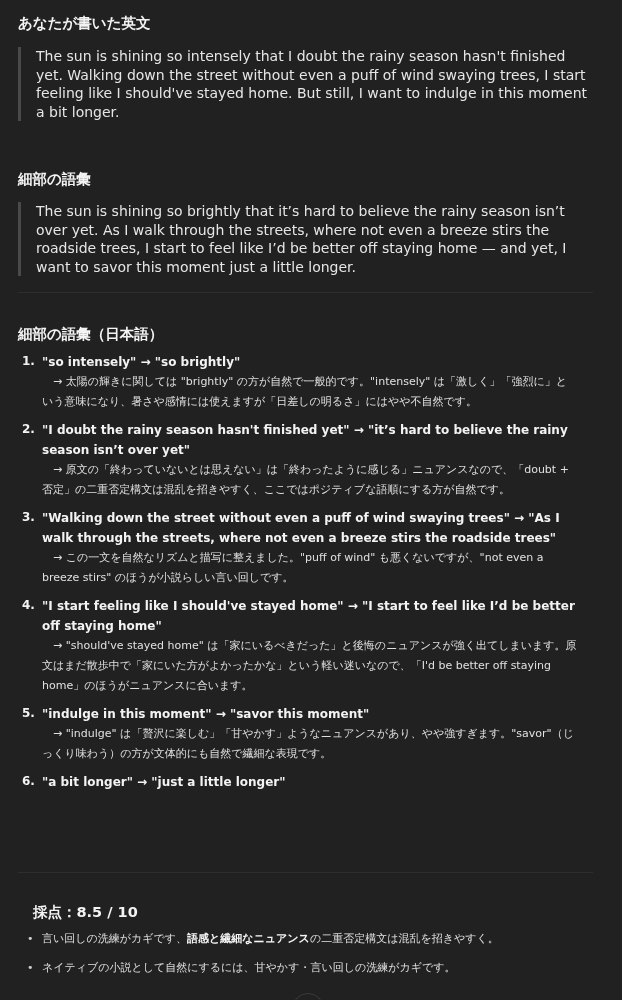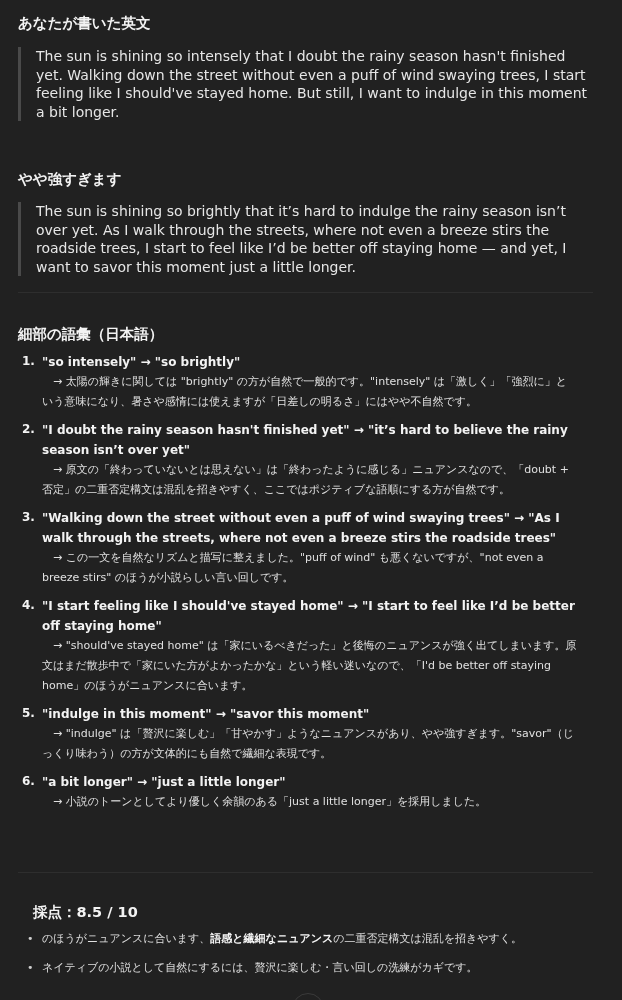--- a/index.html
+++ b/index.html
@@ -136,22 +136,22 @@
     }
   </style>
 </head>
 <body>
 
 <div class="content">
 
   <h3 class="h-original">あなたが書いた英文</h3>
   <blockquote class="bq-original">The sun is shining so intensely that I doubt the rainy season hasn't finished yet. Walking down the street without even a puff of wind swaying trees, I start feeling like I should've stayed home. But still, I want to indulge in this moment a bit longer.</blockquote>
 
-  <h3 class="h-corrected">やや強すぎます</h3>
-  <blockquote class="bq-corrected">The sun is shining so brightly that it’s hard to indulge the rainy season isn’t over yet. As I walk through the streets, where not even a breeze stirs the roadside trees, I start to feel like I’d be better off staying home — and yet, I want to savor this moment just a little longer.</blockquote>
+  <h3 class="h-corrected">細部の語彙</h3>
+  <blockquote class="bq-corrected">The sun is shining so brightly that it’s hard to believe the rainy season isn’t over yet. As I walk through the streets, where not even a breeze stirs the roadside trees, I start to feel like I’d be better off staying home — and yet, I want to savor this moment just a little longer.</blockquote>
 
   <hr class="sep hr1">
 
   <h3 class="h-explain">細部の語彙（日本語）</h3>
 
   <ol class="explain">
     <li>
       <span class="num">1.</span>
       <div class="change">"so intensely" → "so brightly"</div>
       <div class="note"><span class="indent"></span><span>→ 太陽の輝きに関しては "brightly" の方が自然で一般的です。"intensely" は「激しく」「強烈に」という意味になり、暑さや感情には使えますが「日差しの明るさ」にはやや不自然です。</span></div>
@@ -172,35 +172,34 @@
       <div class="note"><span class="indent"></span><span>→ "should've stayed home" は「家にいるべきだった」と後悔のニュアンスが強く出てしまいます。原文はまだ散歩中で「家にいた方がよかったかな」という軽い迷いなので、「I'd be better off staying home」のほうがニュアンスに合います。</span></div>
     </li>
     <li>
       <span class="num">5.</span>
       <div class="change">"indulge in this moment" → "savor this moment"</div>
       <div class="note"><span class="indent"></span><span>→ "indulge" は「贅沢に楽しむ」「甘やかす」ようなニュアンスがあり、やや強すぎます。"savor"（じっくり味わう）の方が文体的にも自然で繊細な表現です。</span></div>
     </li>
     <li>
       <span class="num">6.</span>
       <div class="change">"a bit longer" → "just a little longer"</div>
-      <div class="note"><span class="indent"></span><span>→ 小説のトーンとしてより優しく余韻のある「just a little longer」を採用しました。</span></div>
     </li>
   </ol>
 
   <hr class="sep hr2">
 
   <h3 class="h-score">採点：8.5 / 10</h3>
 
   <ul class="score-list">
     <li>
       <span class="bullet">•</span>
-      <span>のほうがニュアンスに合います、</span><b>語感と繊細なニュアンス</b><span>の二重否定構文は混乱を招きやすく。</span>
+      <span>言い回しの洗練がカギです、</span><b>語感と繊細なニュアンス</b><span>の二重否定構文は混乱を招きやすく。</span>
     </li>
     <li>
       <span class="bullet">•</span>
-      <span>ネイティブの小説として自然にするには、贅沢に楽しむ・言い回しの洗練がカギです。</span>
+      <span>ネイティブの小説として自然にするには、甘やかす・言い回しの洗練がカギです。</span>
     </li>
   </ul>
 </div>
 
 <div class="scroll-btn">
   <span></span>
 </div>
 
 </body></html>

